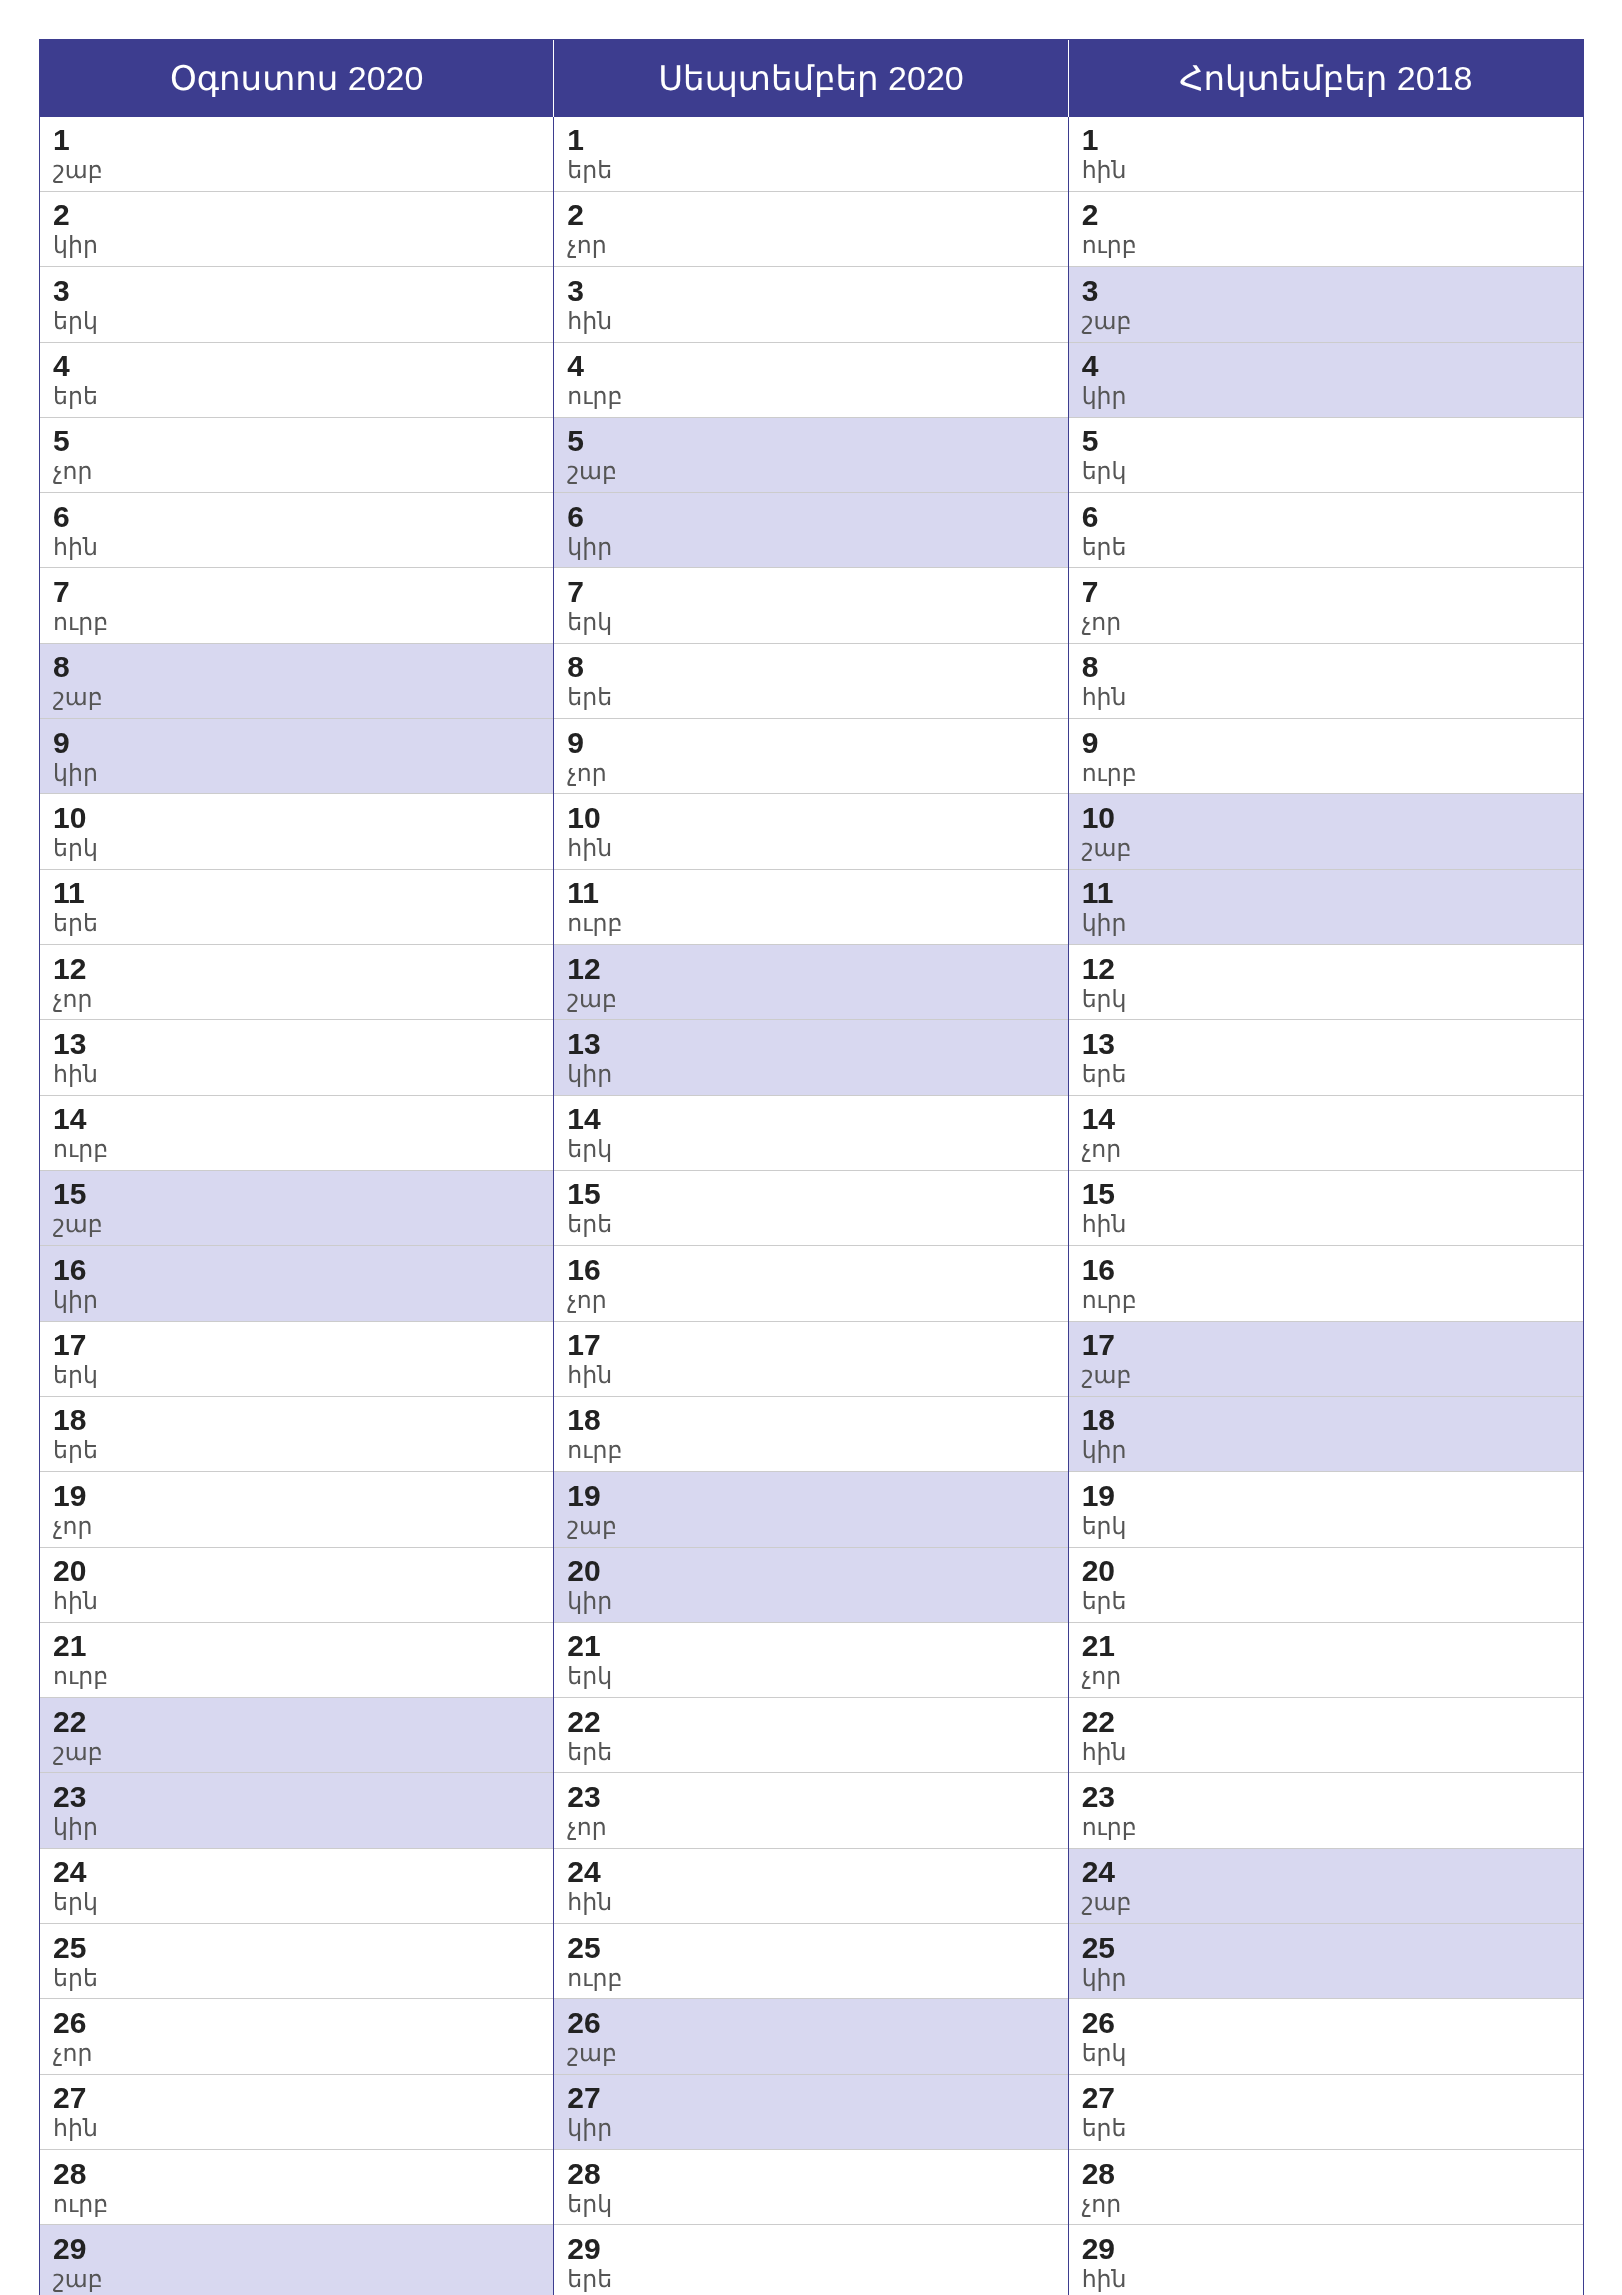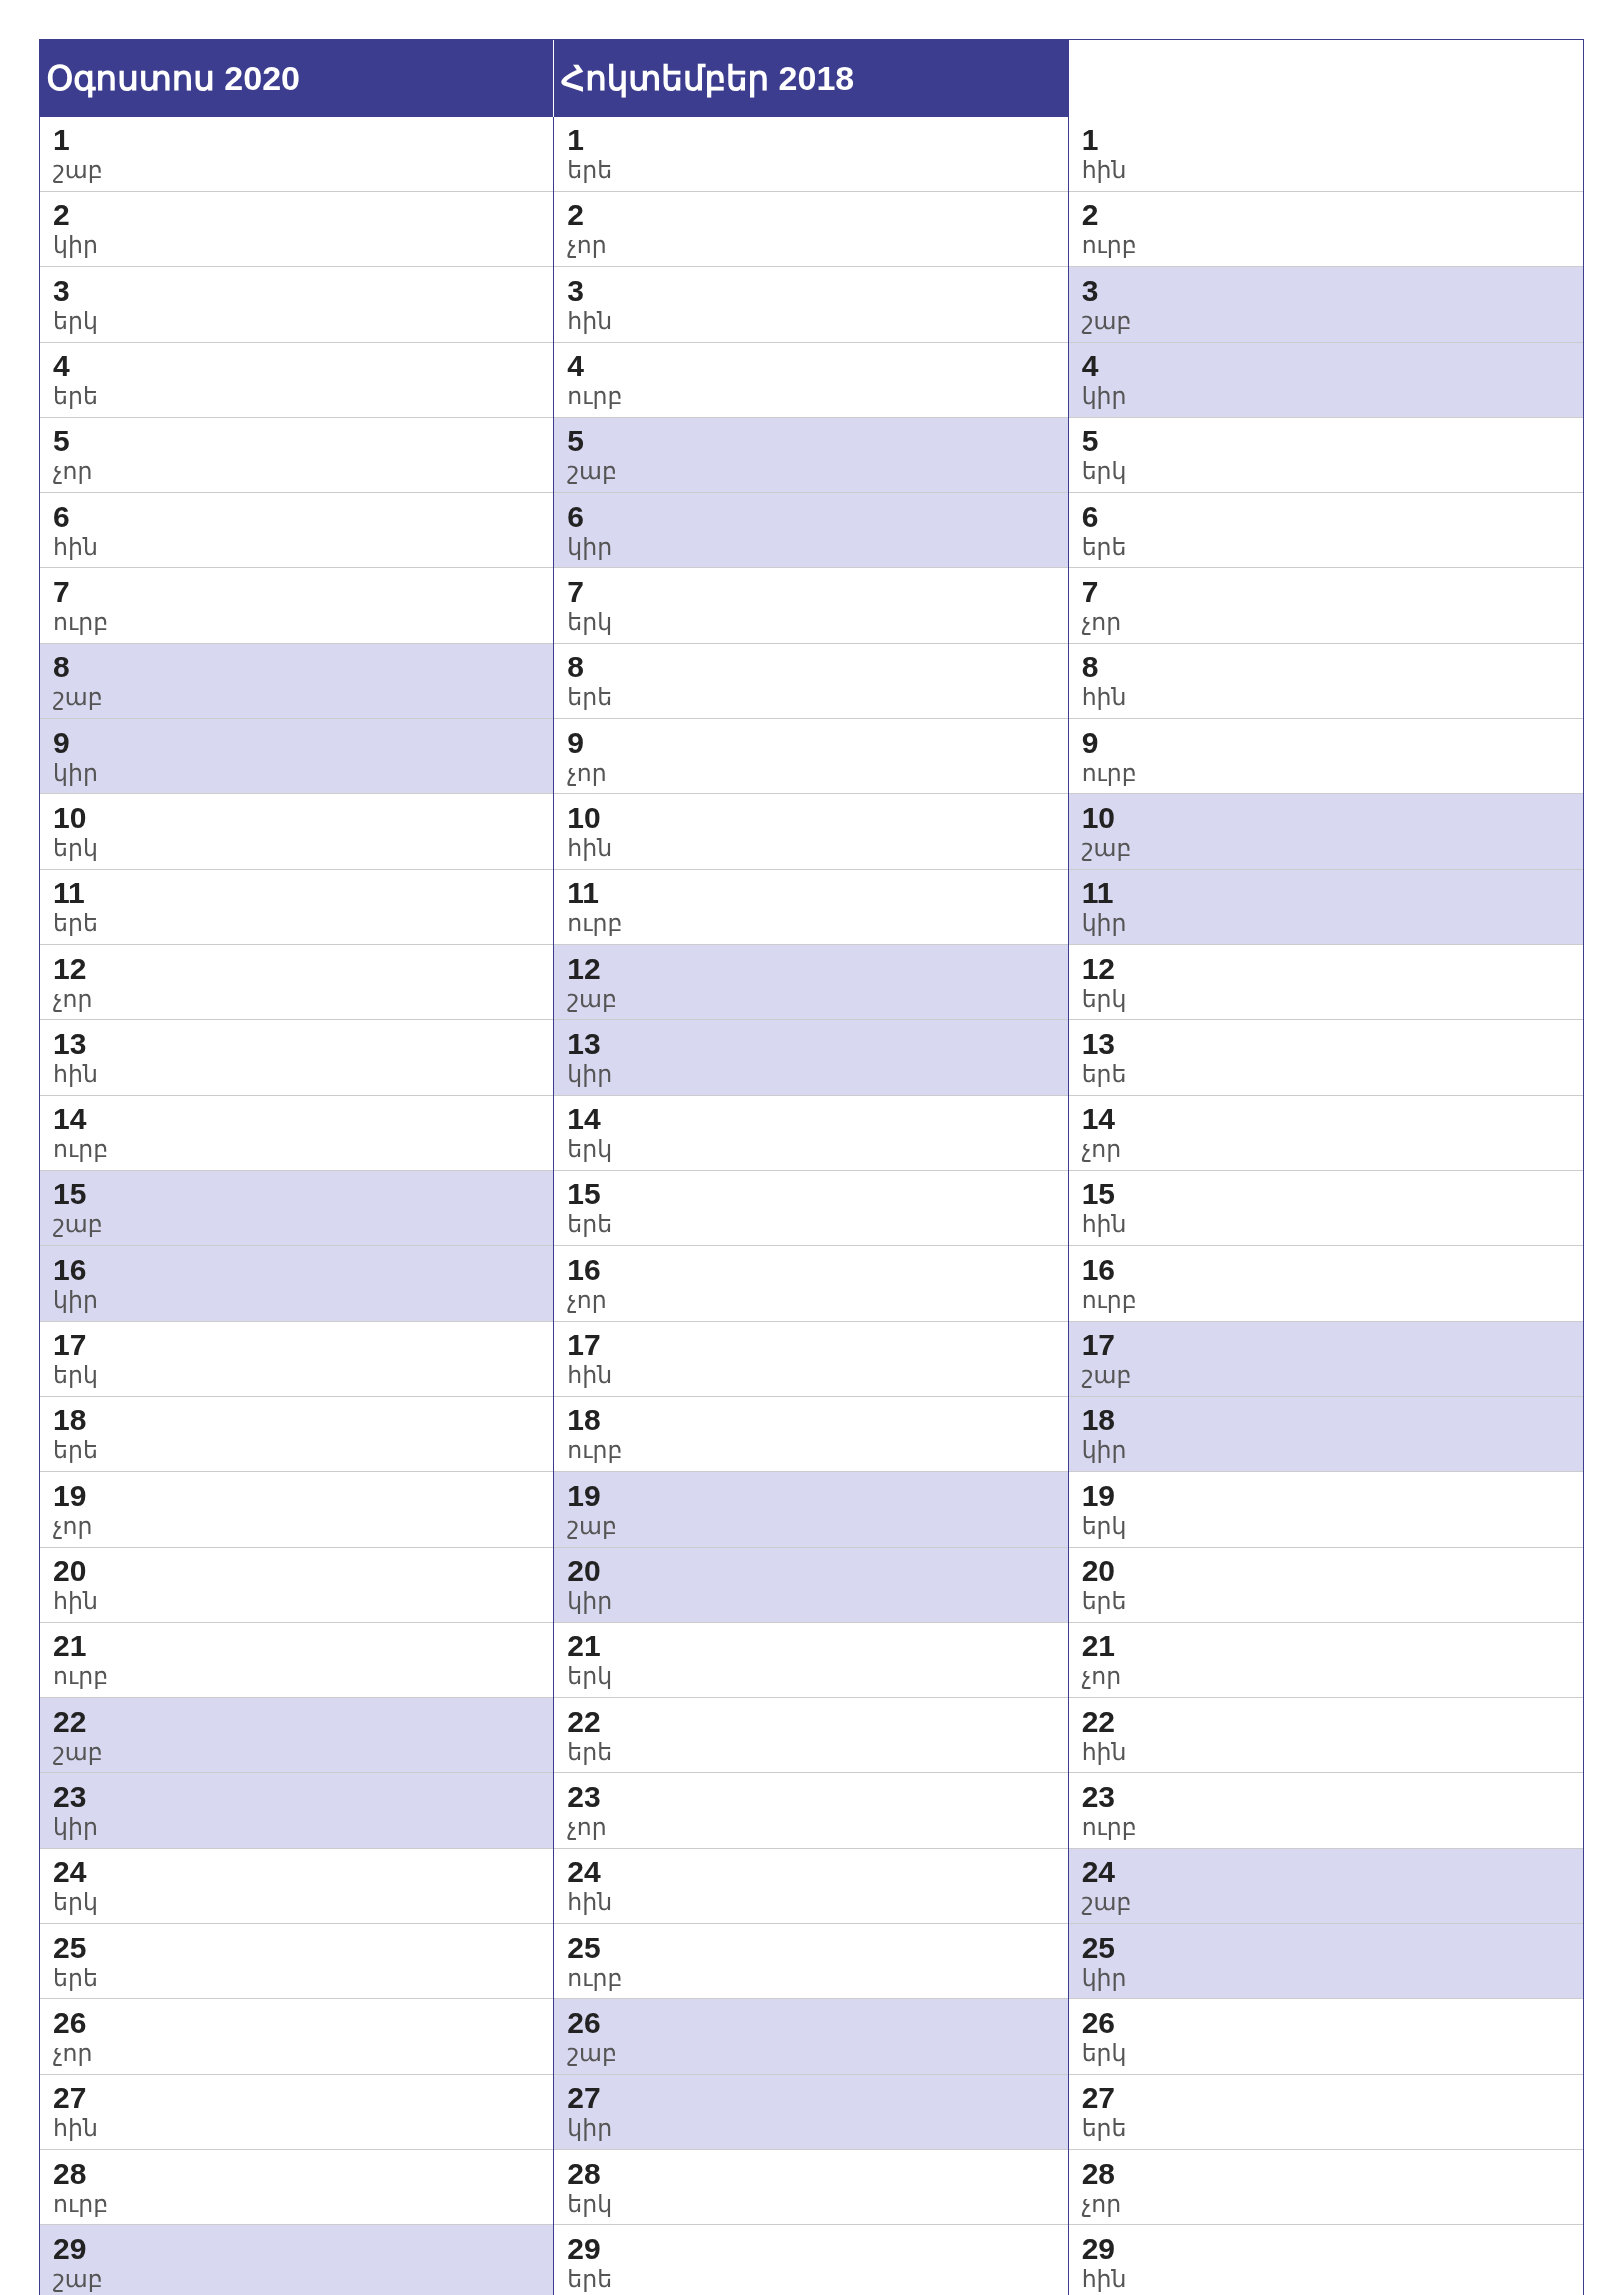--- a/index.html
+++ b/index.html
@@ -14,24 +14,24 @@
       width: 100%;
       border: 1.3px solid #3d3d8f;
     }
     .calendar-header {
       display: grid;
       grid-template-columns: 1fr 1fr 1fr;
     }
     .month-header {
       background: #3d3d8f;
       color: #fff;
-      text-align: left;
+      text-align: center;
       padding: 18.3px 6.5px;
       font-size: 34px;
-      font-weight: bold;
+      font-weight: normal;
       border-right: 1.3px solid #fff;
     }
     .month-header:last-child {
       border-right: none;
     }
     .days-grid {
       display: grid;
       grid-template-columns: 1fr 1fr 1fr;
     }
     .month-column {
@@ -62,20 +62,21 @@
       color: #555;
       line-height: 1.2;
     }
   </style>
 </head>
 <body>
 
 <div class="calendar-container">
   <div class="calendar-header">
   <div class="month-header">Օգոստոս 2020</div>
+      <div class="month-header">Սեպտեմբեր 2020</div>
       <div class="month-header">Հոկտեմբեր 2018</div>
     </div>
   <div class="days-grid">
   <div class="month-column">
         <div class="day-row">
           <div class="day-number">1</div>
           <div class="day-name">շաբ</div>
         </div>
         <div class="day-row">
           <div class="day-number">2</div>

